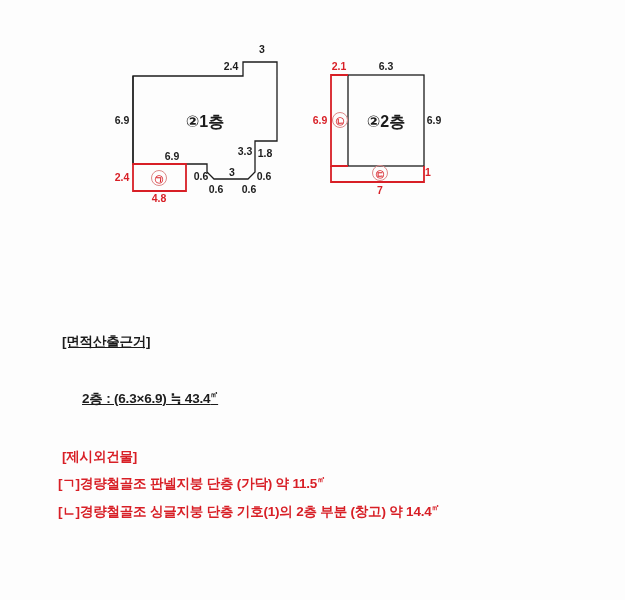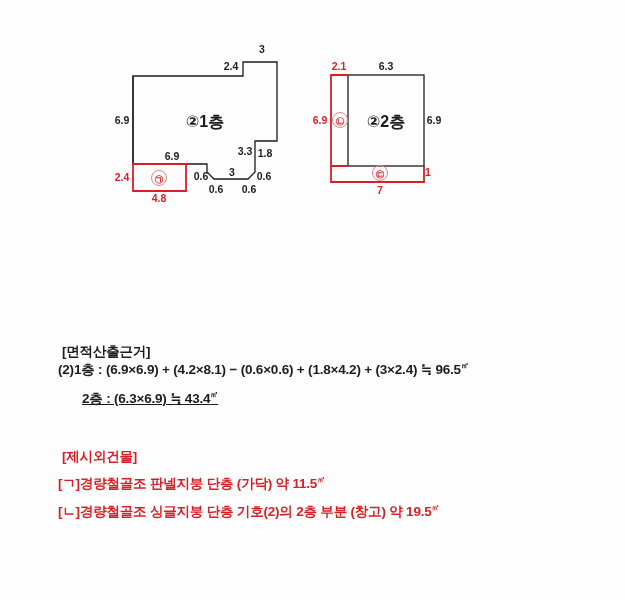--- a/index.html
+++ b/index.html
@@ -51,21 +51,21 @@
   .line-red {
     color: #d81f26;
     font-size: 13.5px;
   }
   .unit {
     font-size: 8px;
     vertical-align: top;
     position: relative;
     top: -1px;
   }
-  #calc-heading   { left: 62px;  top: 343px; }
+  #calc-heading   { left: 62px;  top: 333px; text-decoration: underline; }
   #calc-line-1    { left: 58px;  top: 361px; }
   #calc-line-2    { left: 82px;  top: 390px; text-decoration: underline; }
   #extra-heading  { left: 62px;  top: 448px; color: #d81f26; }
   #extra-line-1   { left: 58px;  top: 475px; text-align: center; }
   #extra-line-2   { left: 58px;  top: 503px; }
   #extra-line-3   { left: 58px;  top: 531px; }
 
   
   text {
     font-family: "Liberation Sans", "DejaVu Sans", sans-serif;
@@ -148,24 +148,23 @@
         <text x="434" y="124" text-anchor="middle">6.9</text>
         <text class="red" x="428" y="176" text-anchor="middle">1</text>
         <text class="red" x="380" y="194" text-anchor="middle">7</text>
       </g>
 
     </svg>
   </div>
 
   <div class="text-block heading line-black" id="calc-heading">[면적산출근거]</div>
 
-  <div class="text-block line-black" id="calc-line-1"><span>(2)1층 : (6.9×6.9) + (4.2×8.1) − (0.6×0.6) + (1.8×4.2) + (3×2.4)  ≒  96.5</span><span class="unit">㎡</span></div>
 
   <div class="text-block line-black" id="calc-line-2"><span>2층 : (6.3×6.9)  ≒  43.4</span><span class="unit">㎡</span></div>
 
   <div class="text-block heading line-red" id="extra-heading">[제시외건물]</div>
 
   <div class="text-block line-red" id="extra-line-1"><span>[ㄱ]경량철골조 판넬지붕 단층 (가닥) 약 11.5</span><span class="unit">㎡</span></div>
 
-  <div class="text-block line-red" id="extra-line-2"><span>[ㄴ]경량철골조 싱글지붕 단층 기호(2)의 2층 부분 (창고) 약 19.5</span><span class="unit">㎡</span></div>
+  <div class="text-block line-red" id="extra-line-2"><span>[ㄴ]경량철골조 싱글지붕 단층 기호(1)의 2층 부분 (창고) 약 14.4</span><span class="unit">㎡</span></div>
 
 
 </div>
 
 </body></html>

